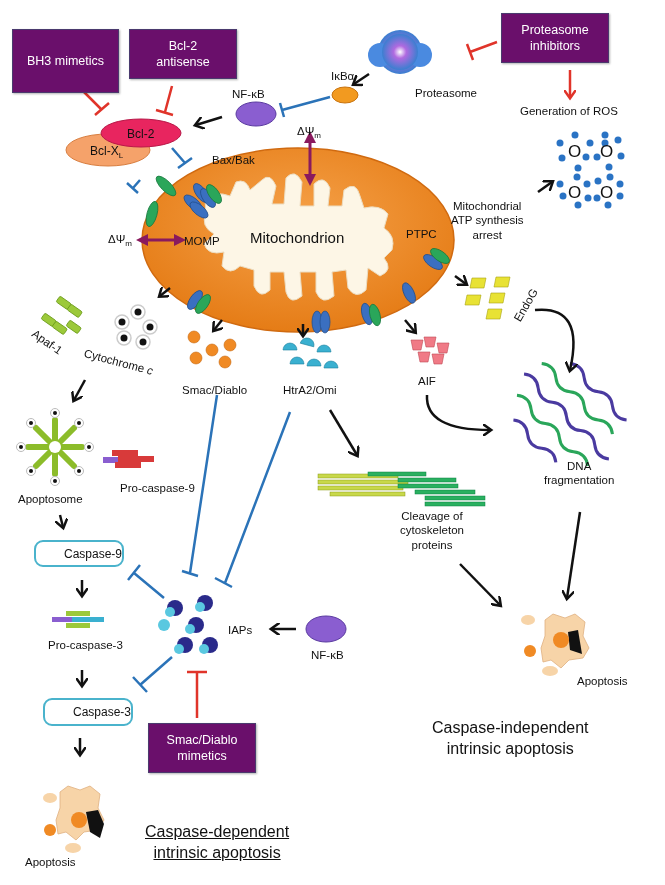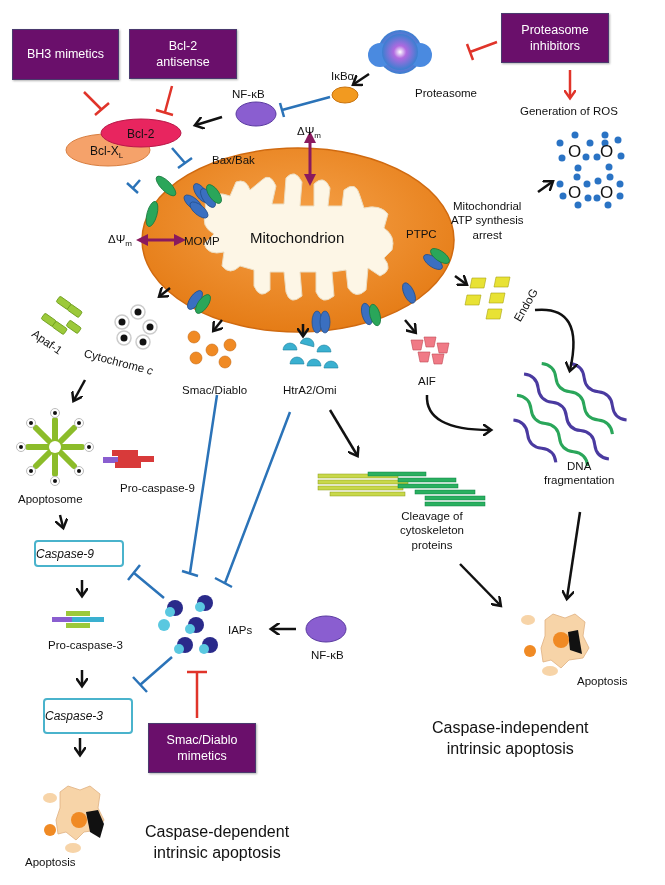--- a/index.html
+++ b/index.html
@@ -3,23 +3,23 @@
 <meta charset="utf-8">
 <style>
   html, body { margin: 0; padding: 0; background: #ffffff; }
   body { width: 665px; height: 885px; position: relative; overflow: hidden;
          font-family: "Liberation Sans", sans-serif; color: #111; }
   #diagram { position: absolute; left: 0; top: 0; }
   .drug { position: absolute; background: #6a0f6b; border: 1.5px solid #4a3a6e;
           color: #fff; font-size: 12.5px; display: flex; align-items: center;
           justify-content: center; text-align: center; line-height: 1.3;
           box-sizing: border-box; box-shadow: 1px 1px 2px rgba(0,0,0,0.3); }
-  .caspbox { position: absolute; border: 2.5px solid #4ab3cc; border-radius: 4px;
+  .caspbox { position: absolute; border: 2.5px solid #4ab3cc; border-radius: 9px;
              background: #fff; font-size: 12px; display: flex; align-items: center;
-             justify-content: flex-start; box-sizing: border-box; font-style: italic; }
+             justify-content: flex-end; box-sizing: border-box; }
   .lbl { position: absolute; font-size: 11.5px; white-space: nowrap; line-height: 1.25; }
   .lbl.c { text-align: center; }
   .big { font-size: 16px; text-align: center; line-height: 1.3; }
 </style>
 </head>
 <body>
 
 <svg id="diagram" width="665" height="885" viewBox="0 0 665 885">
   <defs>
     <marker id="ah" viewBox="0 0 10 10" refX="6" refY="5" markerWidth="5" markerHeight="5" orient="auto">
@@ -316,40 +316,40 @@
     <path d="M164,598 L134,573 M128,580 L140,565"></path>
     <path d="M172,657 L140,685 M133,677 L147,692"></path>
   </g>
 
   <g stroke="#8a1a5e" stroke-width="3" fill="none" marker-start="url(#ahp)" marker-end="url(#ahp)">
     <path d="M310,137 L310,180"></path>
     <path d="M142,240 L180,240"></path>
   </g>
 </svg>
 
-<div class="drug" style="left:12px;top:29px;width:107px;height:51px;">
+<div class="drug" style="left:12px;top:29px;width:107px;height:64px;">
   <span>BH3 mimetics</span>
 </div>
 <div class="drug" style="left:129px;top:29px;width:108px;height:50px;flex-direction:column;">
   <span>Bcl-2</span>
   <span>antisense</span>
 </div>
 <div class="drug" style="left:501px;top:13px;width:108px;height:50px;flex-direction:column;">
   <span>Proteasome</span>
   <span>inhibitors</span>
 </div>
 <div class="drug" style="left:148px;top:723px;width:108px;height:50px;flex-direction:column;">
   <span>Smac/Diablo</span>
   <span>mimetics</span>
 </div>
 
 <div class="caspbox" style="left:34px;top:540px;width:90px;height:27px;">
   <span>Caspase-9</span>
 </div>
-<div class="caspbox" style="left:43px;top:698px;width:90px;height:36px;">
+<div class="caspbox" style="left:43px;top:698px;width:90px;height:28px;">
   <span>Caspase-3</span>
 </div>
 
 <span class="lbl" style="left:127px;top:127px;font-size:12px;">Bcl-2</span>
 <span class="lbl" style="left:90px;top:144px;font-size:12px;">
   <span>Bcl-X</span><sub style="font-size:8px;">L</sub>
 </span>
 <span class="lbl" style="left:232px;top:87px;">NF-κB</span>
 <span class="lbl" style="left:331px;top:69px;">IκBα</span>
 <span class="lbl" style="left:415px;top:86px;">Proteasome</span>
@@ -380,21 +380,21 @@
 <span class="lbl" style="left:283px;top:383px;text-align:right;">HtrA2/Omi</span>
 <span class="lbl" style="left:418px;top:374px;">AIF</span>
 <span class="lbl" style="left:508px;top:298px;transform:rotate(-60deg);">EndoG</span>
 
 <span class="lbl" style="left:18px;top:492px;">Apoptosome</span>
 <span class="lbl" style="left:105px;top:481px;padding-left:15px;">Pro-caspase-9</span>
 <span class="lbl" style="left:48px;top:638px;">Pro-caspase-3</span>
 <span class="lbl" style="left:228px;top:623px;">IAPs</span>
 <span class="lbl" style="left:311px;top:648px;">NF-κB</span>
 <span class="lbl" style="left:25px;top:855px;">Apoptosis</span>
-<div class="lbl big" style="left:145px;top:822px;">
+<div class="lbl big" style="left:145px;top:822px;text-decoration:underline;">
   <div>Caspase-dependent</div>
   <div>intrinsic apoptosis</div>
 </div>
 
 <div class="lbl c" style="left:544px;top:459px;">
   <div>DNA</div>
   <div>fragmentation</div>
 </div>
 <div class="lbl c" style="left:400px;top:509px;">
   <div>Cleavage of</div>

